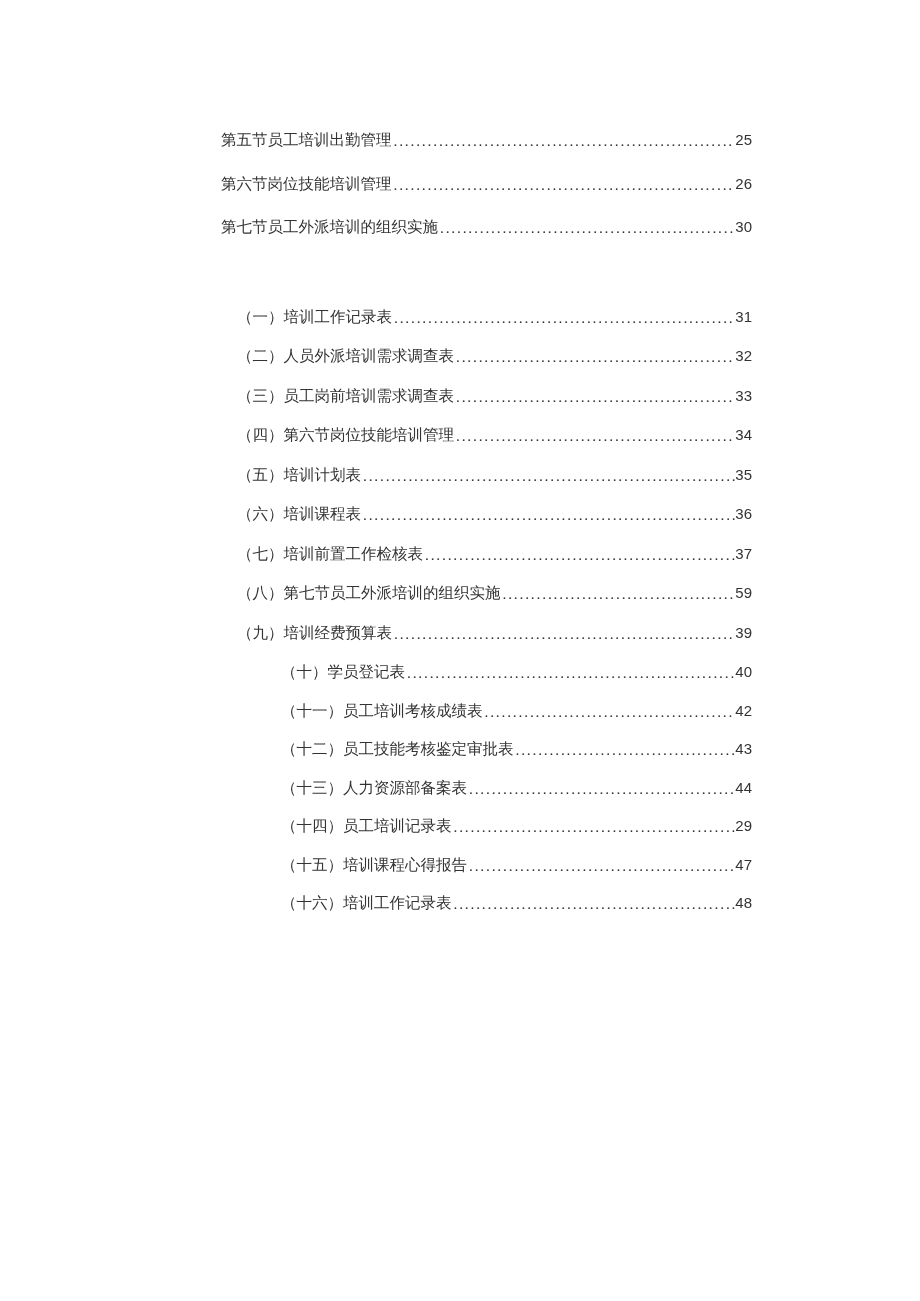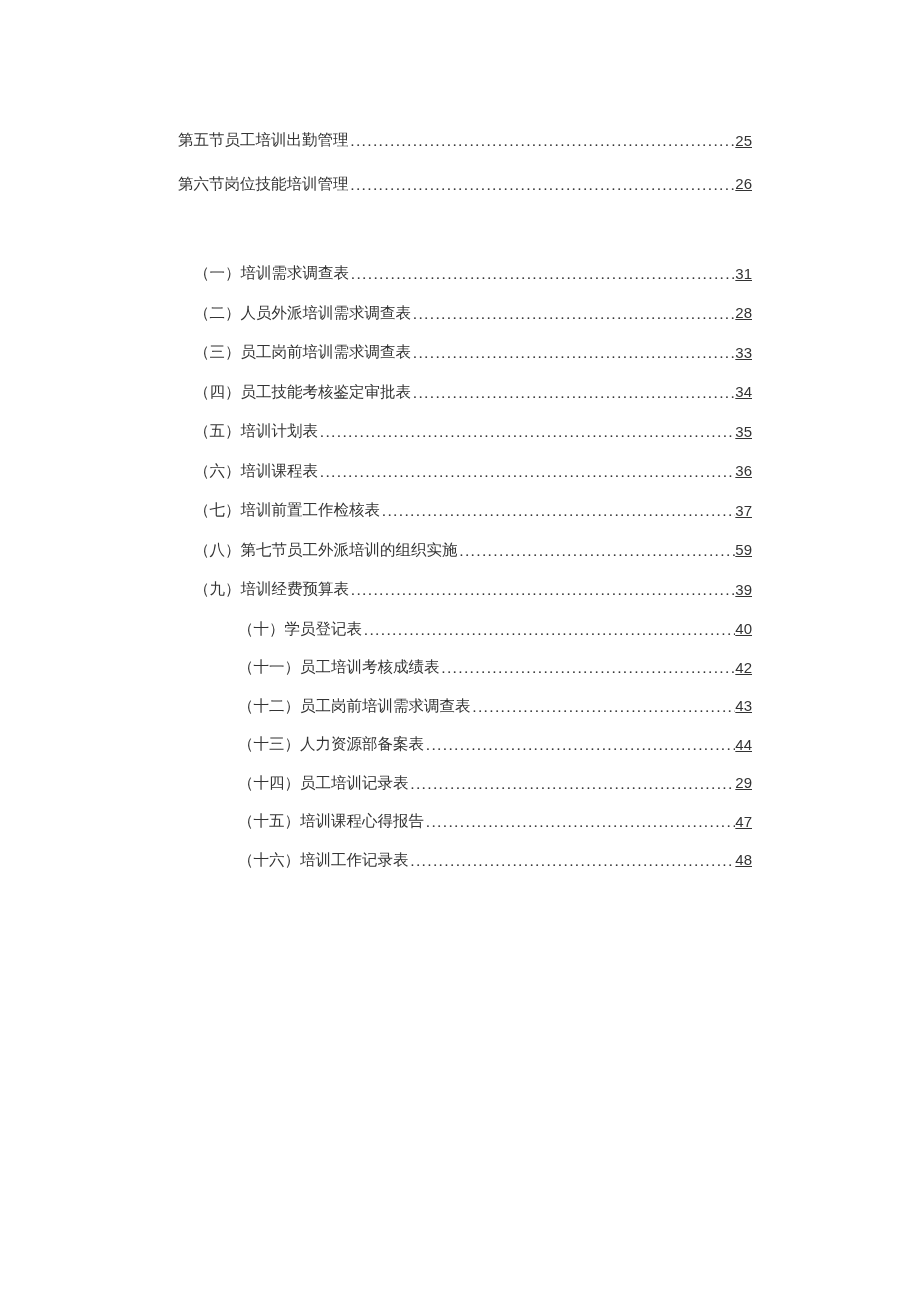--- a/index.html
+++ b/index.html
@@ -9,23 +9,24 @@
       font-family: "SimSun", "宋体", serif;
       color: #333333;
       width: 920px;
     }
     .page {
       padding: 132px 168px 0 178px;
       box-sizing: border-box;
     }
     .toc-entry {
       display: flex;
-      align-items: flex-end;
+      align-items: center;
       line-height: 1;
       font-size: 15.5px;
+      margin-left: 43px;
     }
     .group-1 .toc-entry {
       margin-bottom: 28px;
     }
     .group-2 .toc-entry {
       margin-bottom: 24px;
     }
     .group-3 .toc-entry {
       margin-bottom: 23px;
     }
@@ -43,21 +44,20 @@
       position: relative;
       top: 1px;
     }
     .toc-dots::after {
       content: ".................................................................................................................";
     }
     .toc-page {
       white-space: nowrap;
       font-family: Arial, sans-serif;
       font-size: 15px;
-      text-decoration: underline;
     }
     .indent-0 { padding-left: 0; }
     .indent-1 { padding-left: 16px; }
     .indent-2 { padding-left: 60px; }
     .gap-after-group1 { height: 46px; }
   </style>
 </head>
 <body>
 
 <div class="page">
@@ -66,42 +66,47 @@
     <div class="toc-entry indent-0">
       <span class="toc-text">第五节员工培训出勤管理</span>
       <span class="toc-dots"></span>
       <span class="toc-page">25</span>
     </div>
     <div class="toc-entry indent-0">
       <span class="toc-text">第六节岗位技能培训管理</span>
       <span class="toc-dots"></span>
       <span class="toc-page">26</span>
     </div>
+    <div class="toc-entry indent-0">
+      <span class="toc-text">第七节员工外派培训的组织实施</span>
+      <span class="toc-dots"></span>
+      <span class="toc-page">30</span>
+    </div>
   </div>
 
   <div class="gap-after-group1"></div>
 
   <div class="group-2">
     <div class="toc-entry indent-1">
-      <span class="toc-text">（一）培训需求调查表 </span>
+      <span class="toc-text">（一）培训工作记录表 </span>
       <span class="toc-dots"></span>
       <span class="toc-page">31</span>
     </div>
     <div class="toc-entry indent-1">
       <span class="toc-text">（二）人员外派培训需求调查表 </span>
       <span class="toc-dots"></span>
-      <span class="toc-page">28</span>
+      <span class="toc-page">32</span>
     </div>
     <div class="toc-entry indent-1">
       <span class="toc-text">（三）员工岗前培训需求调查表 </span>
       <span class="toc-dots"></span>
       <span class="toc-page">33</span>
     </div>
     <div class="toc-entry indent-1">
-      <span class="toc-text">（四）员工技能考核鉴定审批表 </span>
+      <span class="toc-text">（四）第六节岗位技能培训管理 </span>
       <span class="toc-dots"></span>
       <span class="toc-page">34</span>
     </div>
     <div class="toc-entry indent-1">
       <span class="toc-text">（五）培训计划表 </span>
       <span class="toc-dots"></span>
       <span class="toc-page">35</span>
     </div>
     <div class="toc-entry indent-1">
       <span class="toc-text">（六）培训课程表 </span>
@@ -130,21 +135,21 @@
       <span class="toc-text">（十）学员登记表 </span>
       <span class="toc-dots"></span>
       <span class="toc-page">40</span>
     </div>
     <div class="toc-entry indent-2">
       <span class="toc-text">（十一）员工培训考核成绩表 </span>
       <span class="toc-dots"></span>
       <span class="toc-page">42</span>
     </div>
     <div class="toc-entry indent-2">
-      <span class="toc-text">（十二）员工岗前培训需求调查表 </span>
+      <span class="toc-text">（十二）员工技能考核鉴定审批表 </span>
       <span class="toc-dots"></span>
       <span class="toc-page">43</span>
     </div>
     <div class="toc-entry indent-2">
       <span class="toc-text">（十三）人力资源部备案表 </span>
       <span class="toc-dots"></span>
       <span class="toc-page">44</span>
     </div>
     <div class="toc-entry indent-2">
       <span class="toc-text">（十四）员工培训记录表 </span>

